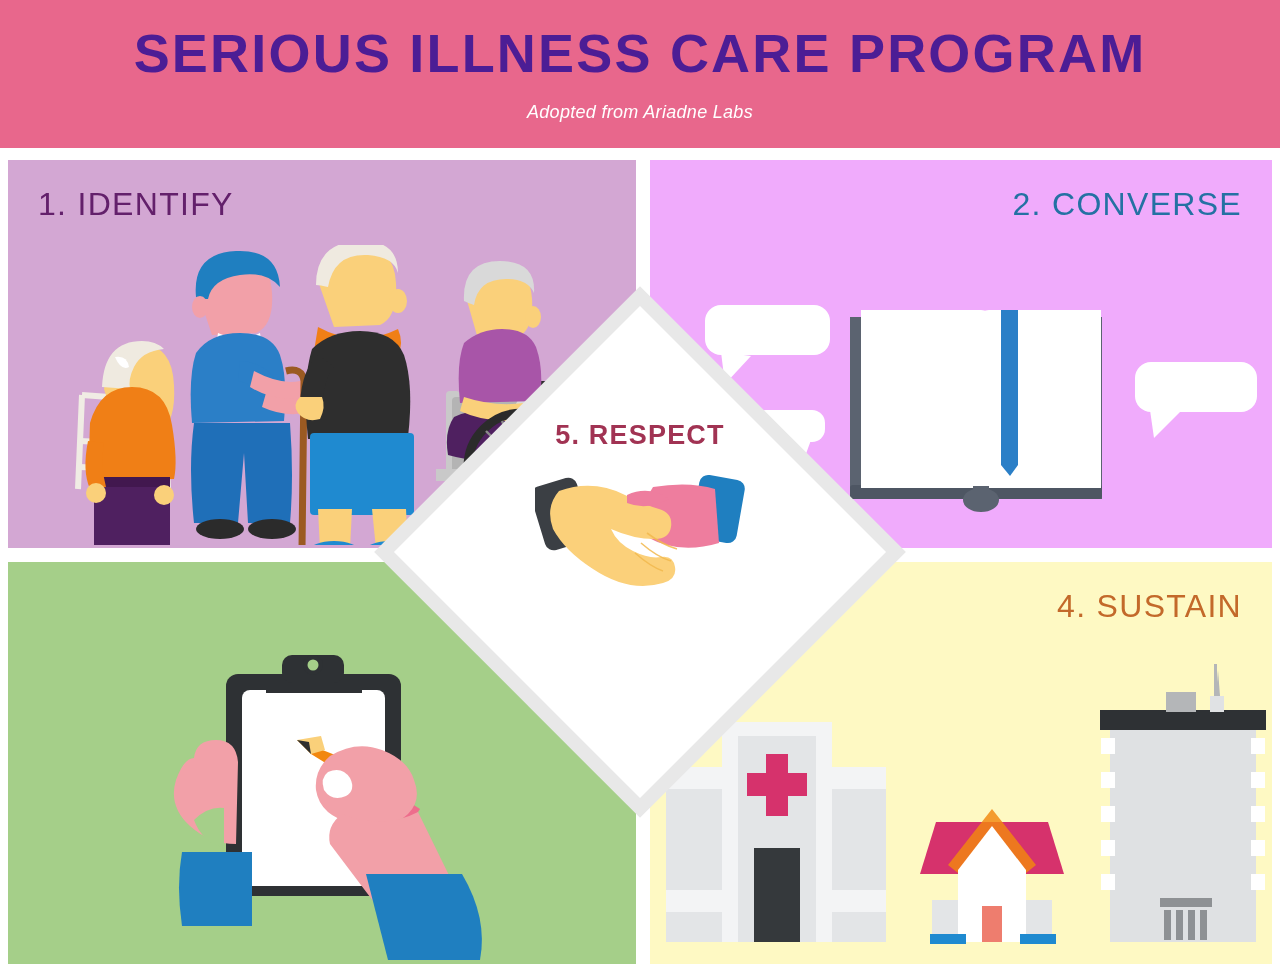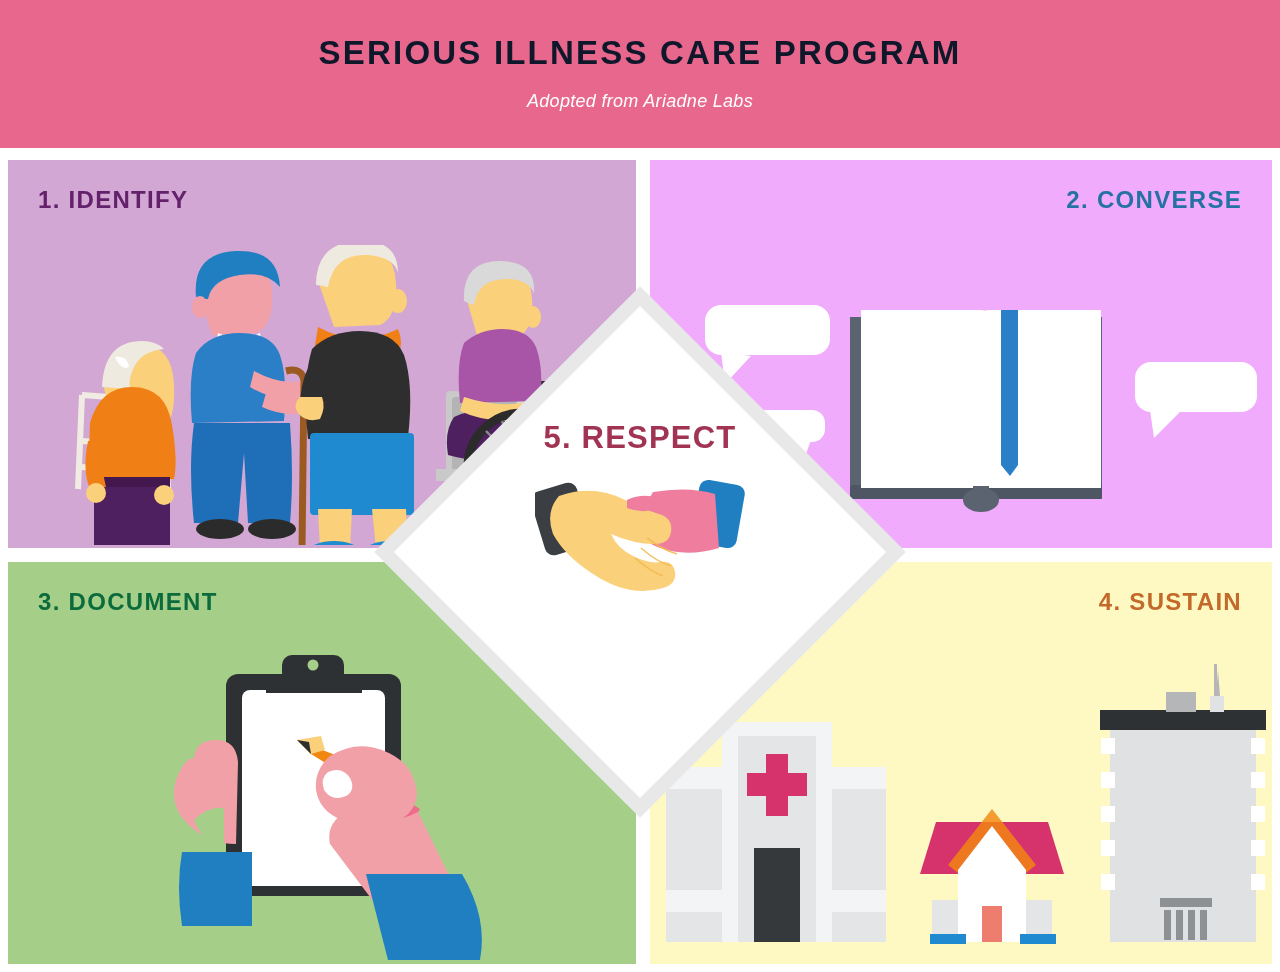--- a/index.html
+++ b/index.html
@@ -5,51 +5,51 @@
   * { margin:0; padding:0; box-sizing:border-box; }
   html,body { width:1280px; height:972px; background:#ffffff;
     font-family:"Liberation Sans", sans-serif; overflow:hidden; }
 
   .page { position:relative; width:1280px; height:972px; background:#ffffff; }
 
   
   .header { position:absolute; left:0; top:0; width:1280px; height:148px;
     background:#e8678c; display:flex; flex-direction:column;
     align-items:center; justify-content:center; }
-  .header-title { color:#0f172a; font-size:33px; font-weight:bold;
+  .header-title { color:#4c1d95; font-size:54px; font-weight:bold;
     letter-spacing:2.2px; text-transform:uppercase; line-height:1;
     font-family:"Liberation Sans", sans-serif; }
   .header-sub { color:#ffffff; font-size:18px; font-style:italic;
     margin-top:22px; letter-spacing:.3px; }
 
   
   .quad { position:absolute; overflow:hidden; }
   .q1 { left:8px;   top:160px; width:628px; height:388px; background:#d3a7d3; }
   .q2 { left:650px; top:160px; width:622px; height:388px; background:#f0abfc; }
   .q3 { left:8px;   top:562px; width:628px; height:402px; background:#a5cf89; }
   .q4 { left:650px; top:562px; width:622px; height:402px; background:#fef9c3; }
 
-  .quad-label { position:absolute; font-size:24px; font-weight:bold;
+  .quad-label { position:absolute; font-size:32px; font-weight:normal;
     letter-spacing:1.3px; white-space:nowrap; }
   .q1 .quad-label { left:30px; top:26px;  color:#63206b; }
   .q2 .quad-label { right:30px; top:26px; color:#2471a3; }
   .q3 .quad-label { left:30px; top:26px;  color:#0c6b3c; }
   .q4 .quad-label { right:30px; top:26px; color:#c3692a; }
 
   
   .diamond-gap { position:absolute; left:452px; top:364px;
     width:376px; height:376px; background:#e8e8e8;
     transform:rotate(45deg); }
   .diamond { position:absolute; left:466px; top:378px;
     width:348px; height:348px; background:#ffffff;
     transform:rotate(45deg); }
   .diamond-content { position:absolute; left:466px; top:420px;
     width:348px; height:300px; display:flex; flex-direction:column;
     align-items:center; }
-  .diamond-label { font-size:31px; font-weight:bold; color:#a13353;
+  .diamond-label { font-size:27px; font-weight:bold; color:#a13353;
     letter-spacing:1.2px; white-space:nowrap; }
 
   .art { position:absolute; }
 </style>
 </head>
 <body>
 
 <div class="page">
 
   <div class="header">
@@ -176,21 +176,20 @@
         <path d="M304 30 h112 v178 h-120 v-170 q0 -8 8 -8 z" fill="#ffffff"></path>
         <rect x="288" y="206" width="16" height="14" fill="#5b6370"></rect>
         <ellipse cx="296" cy="220" rx="18" ry="12" fill="#5b6370"></ellipse>
         <rect x="316" y="30" width="17" height="155" fill="#2b7fc7"></rect>
         <path d="M316 185 h17 l-8 11 z" fill="#2b7fc7"></path>
       </g>
     </svg>
   </div>
 
   <div class="quad q3">
-    <div class="quad-label">3. DOCUMENT</div>
 
     <svg class="art" style="left:162px;top:90px;" width="320" height="312" viewBox="0 0 320 312">
       <g>
         <rect x="56" y="22" width="175" height="222" rx="12" fill="#2e3134"></rect>
         <rect x="112" y="3" width="62" height="28" rx="10" fill="#2e3134"></rect>
         <circle cx="143" cy="13" r="10" fill="#2e3134"></circle>
         <circle cx="143" cy="13" r="5.5" fill="#a5cf89"></circle>
         <rect x="72" y="38" width="143" height="196" rx="8" fill="#ffffff"></rect>
         <rect x="96" y="33" width="96" height="8" fill="#2e3134"></rect>
       </g>

